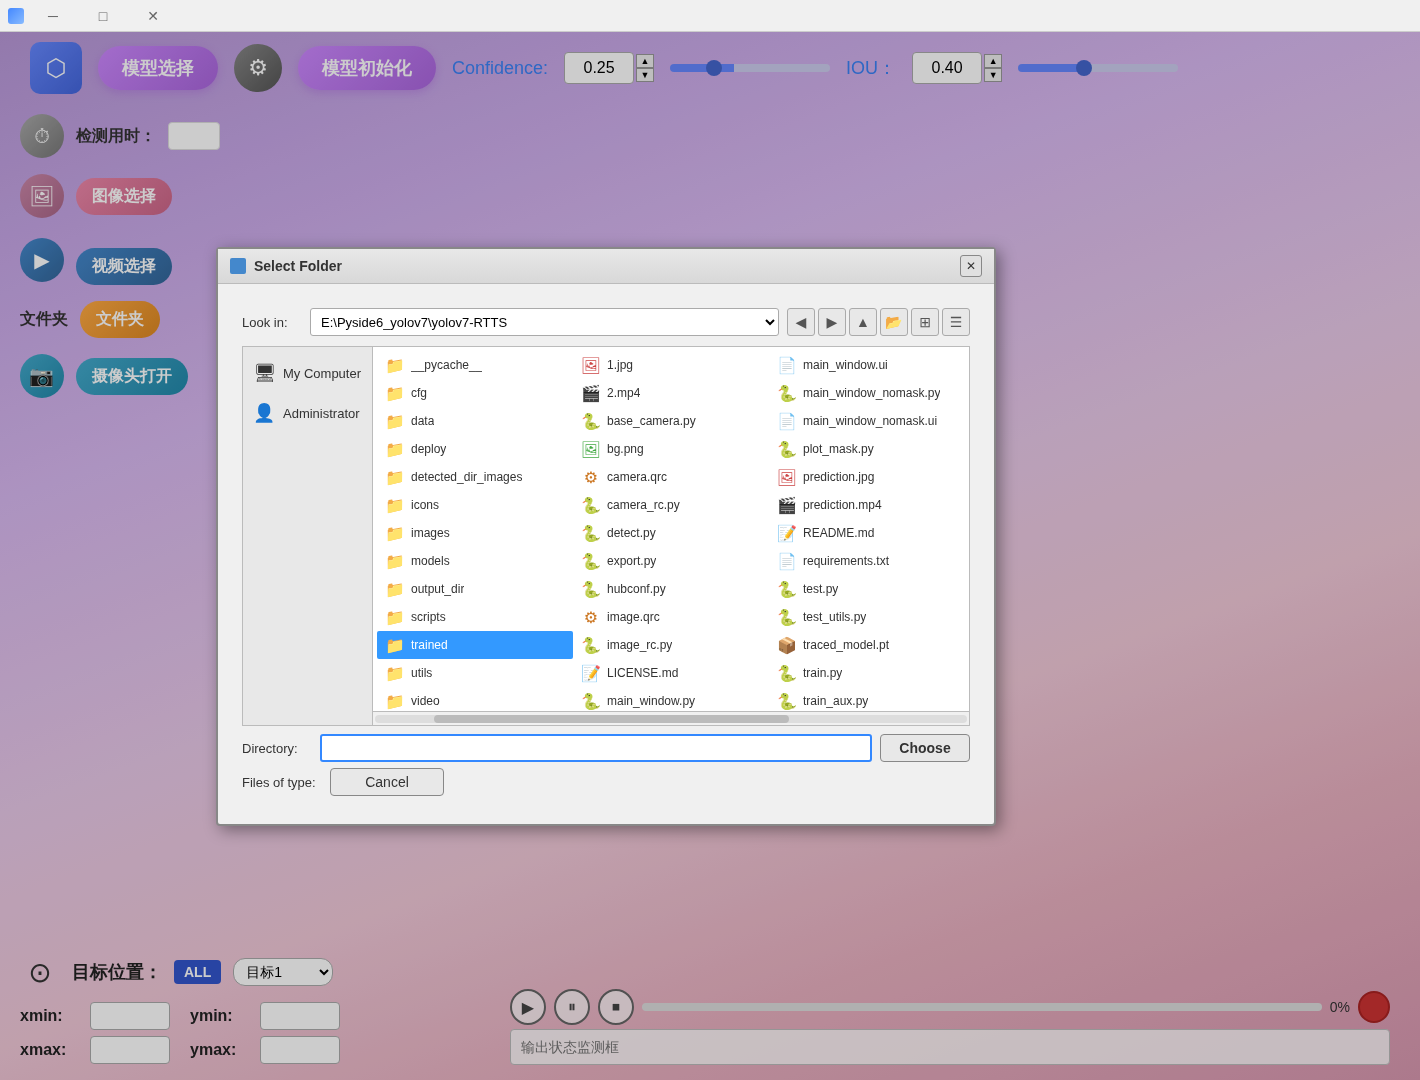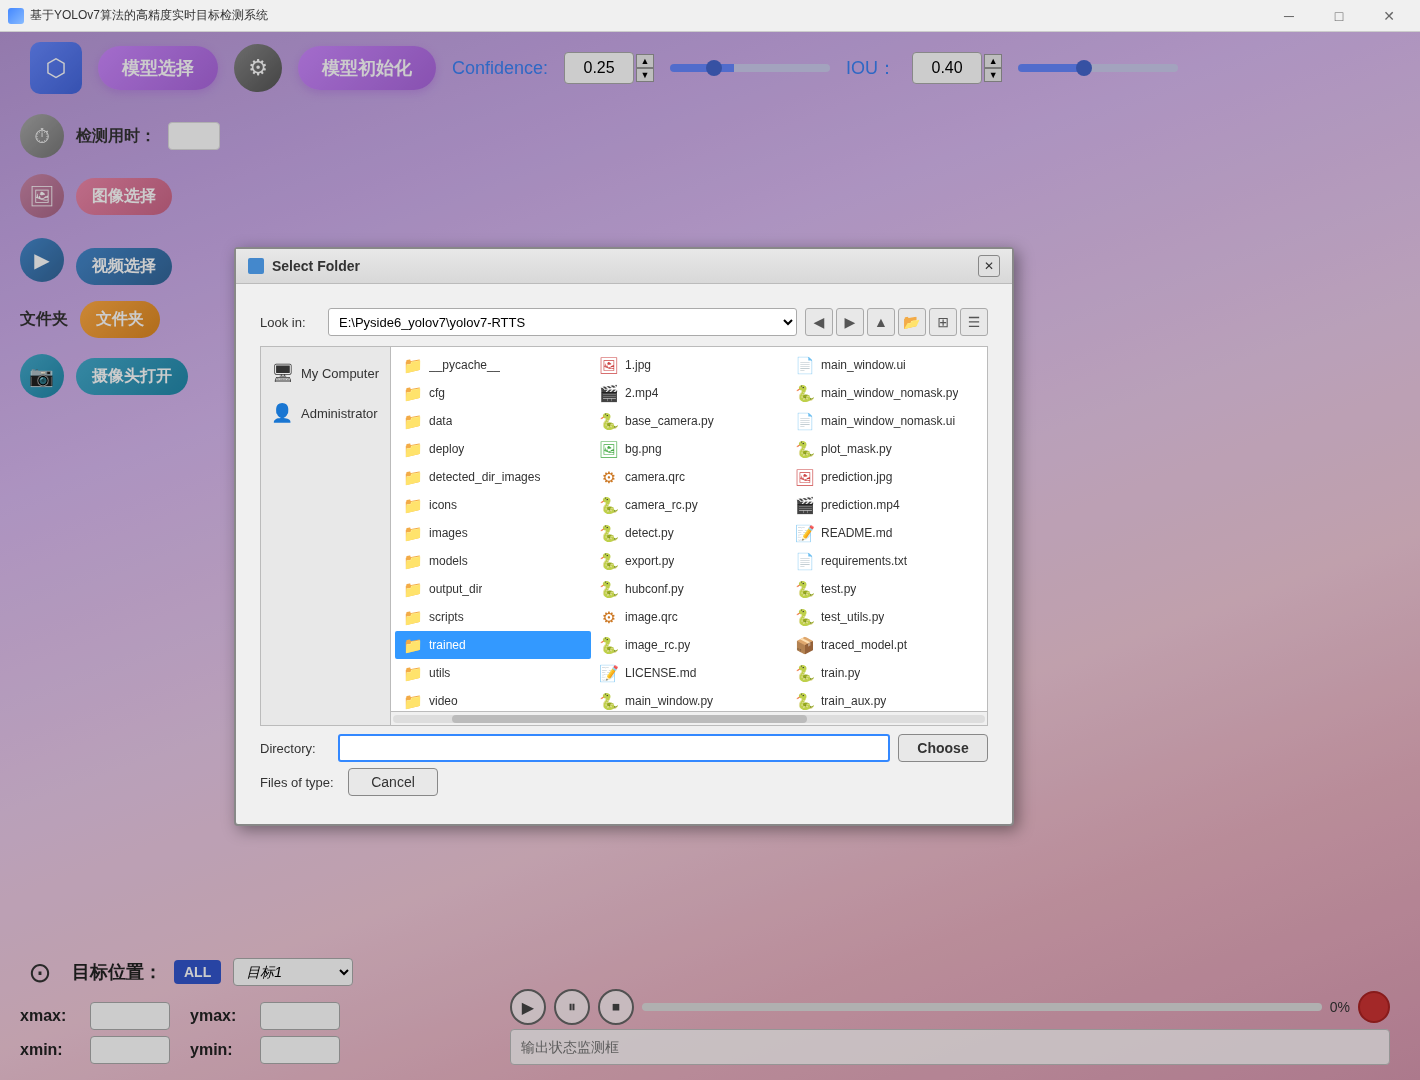--- a/index.html
+++ b/index.html
@@ -259,25 +259,24 @@
       background: #3355cc;
       color: white;
       padding: 4px 10px;
       border-radius: 4px;
       font-size: 14px;
       font-weight: bold;
     }
     .target-select {
       background: white;
       border: 1px solid #aaa;
-      border-radius: 4px;
+      border-radius: 12px;
       padding: 4px 8px;
       font-size: 14px;
-      width: 120px;
-      font-style: italic;
+      width: 100px;
     }
     .coord-row {
       display: flex;
       align-items: center;
       gap: 20px;
       margin-bottom: 6px;
     }
     .coord-label { font-size: 16px; color: #222; font-weight: bold; width: 50px; }
     .coord-input {
       background: white;
@@ -319,21 +318,21 @@
       top: 0; left: 0; right: 0; bottom: 0;
       background: rgba(0,0,0,0.2);
       z-index: 100;
       display: flex;
       align-items: flex-start;
       justify-content: flex-start;
     }
     .dialog {
       position: absolute;
       top: 215px;
-      left: 234px;
+      left: 216px;
       width: 780px;
       background: #f0f0f0;
       border: 2px solid #888;
       border-radius: 4px;
       box-shadow: 4px 4px 16px rgba(0,0,0,0.4);
     }
     .dialog-title-bar {
       background: linear-gradient(to bottom, #e8e8e8, #d8d8d8);
       padding: 6px 12px;
       display: flex;
@@ -556,41 +555,40 @@
     .filetype-select {
       flex: 1;
       height: 28px;
       border: 1px solid #aaa;
       background: white;
       padding: 2px 6px;
       font-size: 13px;
       border-radius: 3px;
     }
     .cancel-btn {
-      width: 90px; height: 28px;
+      width: 114px; height: 28px;
       background: #e8e8e8;
       border: 1px solid #888;
       border-radius: 4px;
       cursor: pointer;
       font-size: 14px;
       color: #333;
     }
 
     
     .chinese-label {
       font-size: 16px;
       color: #333;
     }
   </style>
 </head>
 <body>
 
 <div class="title-bar">
   <span class="title-bar-icon"></span>
-  <span class="title-bar-text">基于YOLOv7算法的高精度实时目标检测系统</span>
   <div class="title-bar-controls">
     <button class="title-bar-btn">─</button>
     <button class="title-bar-btn">□</button>
     <button class="title-bar-btn close">✕</button>
   </div>
 </div>
 
 <div class="app-body">
   <div class="app-bg"></div>
 
@@ -650,29 +648,29 @@
   <div style="position:absolute; bottom:0; left:0; width:460px; z-index:1; padding:10px 20px;">
     <div class="target-row">
       <div class="target-icon">⊙</div>
       <span class="target-label">目标位置：</span>
       <div class="all-badge">ALL</div>
       <select class="target-select">
         <option>目标1</option>
       </select>
     </div>
     <div class="coord-row">
+      <span class="coord-label">xmin:</span>
+      <div class="coord-input"></div>
+      <span class="coord-label">ymin:</span>
+      <div class="coord-input"></div>
+    </div>
+    <div class="coord-row">
       <span class="coord-label">xmax:</span>
       <div class="coord-input"></div>
       <span class="coord-label">ymax:</span>
-      <div class="coord-input"></div>
-    </div>
-    <div class="coord-row">
-      <span class="coord-label">xmin:</span>
-      <div class="coord-input"></div>
-      <span class="coord-label">ymin:</span>
       <div class="coord-input"></div>
     </div>
   </div>
 
   <div style="position:absolute; bottom:55px; left:480px; right:0; z-index:1; display:flex; align-items:center; gap:8px; padding:0 30px;">
     <button class="play-btn">▶</button>
     <button class="play-btn">⏸</button>
     <button class="play-btn">⏹</button>
     <div style="flex:1; height:8px; background:#ddd; border-radius:4px;"></div>
     <span style="font-size:14px; color:#333;">0%</span>

